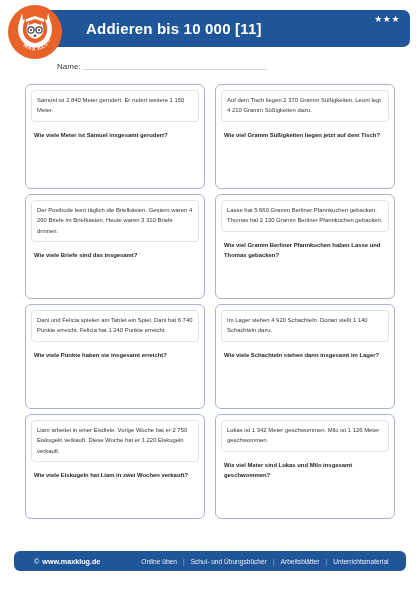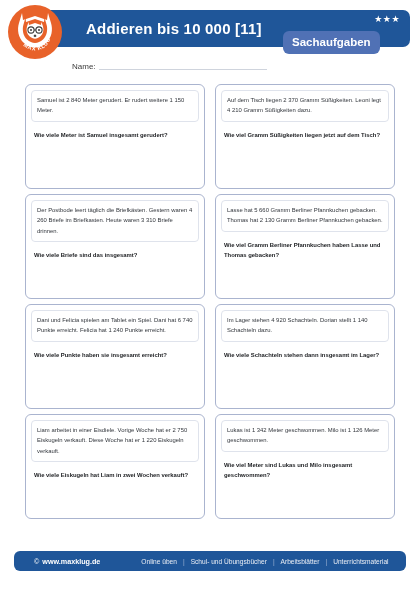--- a/index.html
+++ b/index.html
@@ -49,21 +49,21 @@
     font-size: 11.5px; font-weight: bold;
     z-index: 6;
     white-space: nowrap;
   }
 
   
   .name-row {
     position: absolute; left: 57px; top: 62px;
     width: 210px; display: flex; align-items: flex-end;
   }
-  .name-label { font-size: 8px; color: #3b3b3b; margin-left: 15px; }
+  .name-label { font-size: 8px; color: #3b3b3b; }
   .name-line {
     flex: 1; margin-left: 3px; margin-bottom: 1.5px;
     border-bottom: 0.8px solid #cfd4dd; height: 1px;
   }
 
   
   .grid {
     position: absolute; left: 25px; top: 84px;
     width: 370px;
     display: grid;
@@ -137,21 +137,20 @@
       <circle cx="21" cy="23" r="1" fill="#3b3b3b"></circle>
       <circle cx="29" cy="23" r="1" fill="#3b3b3b"></circle>
       <path d="M25 27.3 L23.4 29 L25 30.3 L26.6 29 Z" fill="#3b3b3b"></path>
       <path id="arcpath" d="M10 33 A16 16 0 0 0 40 33" fill="none"></path>
       <text font-family="Liberation Sans, sans-serif" font-size="5.4" font-weight="bold" fill="#ffffff" letter-spacing="0.7">
         <textPath href="#arcpath" startOffset="16%">MAX KLUG</textPath>
       </text>
     </svg>
   </div>
 
-  <div class="badge">Sachaufgaben</div>
 
   <div class="name-row">
     <span class="name-label">Name:</span>
     <span class="name-line"></span>
   </div>
 
   <div class="grid">
 
     <div class="card">
       <div class="statement">Samuel ist 2 840 Meter gerudert. Er rudert weitere 1 150 Meter.</div>

